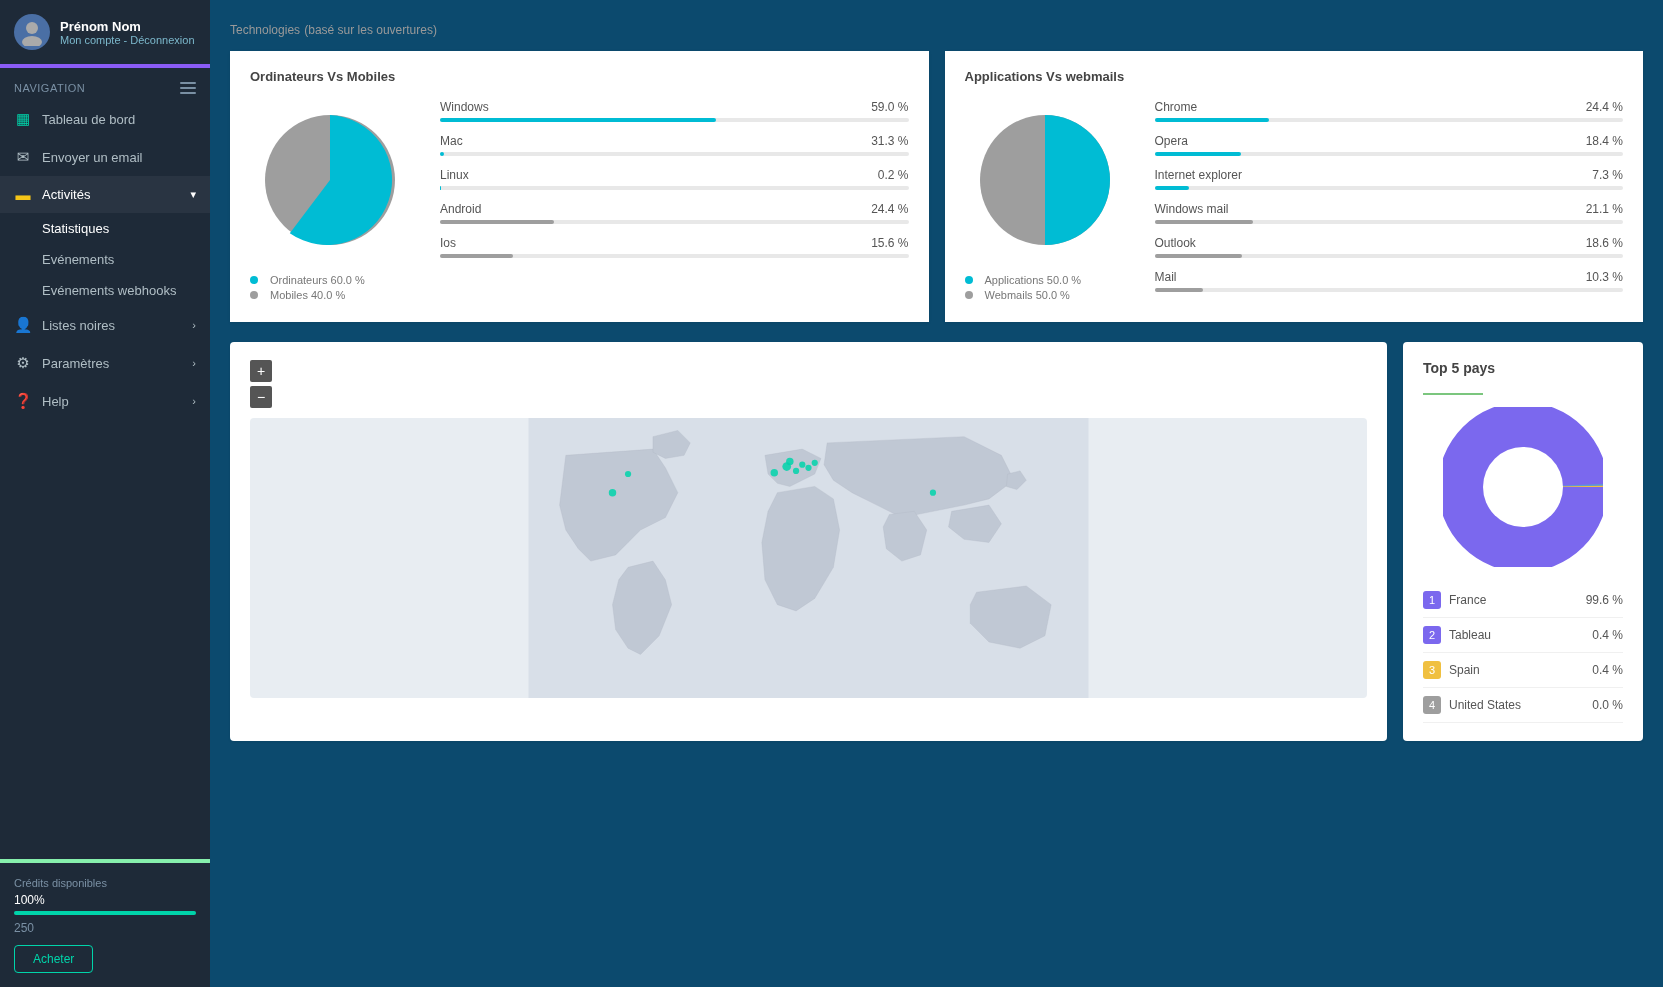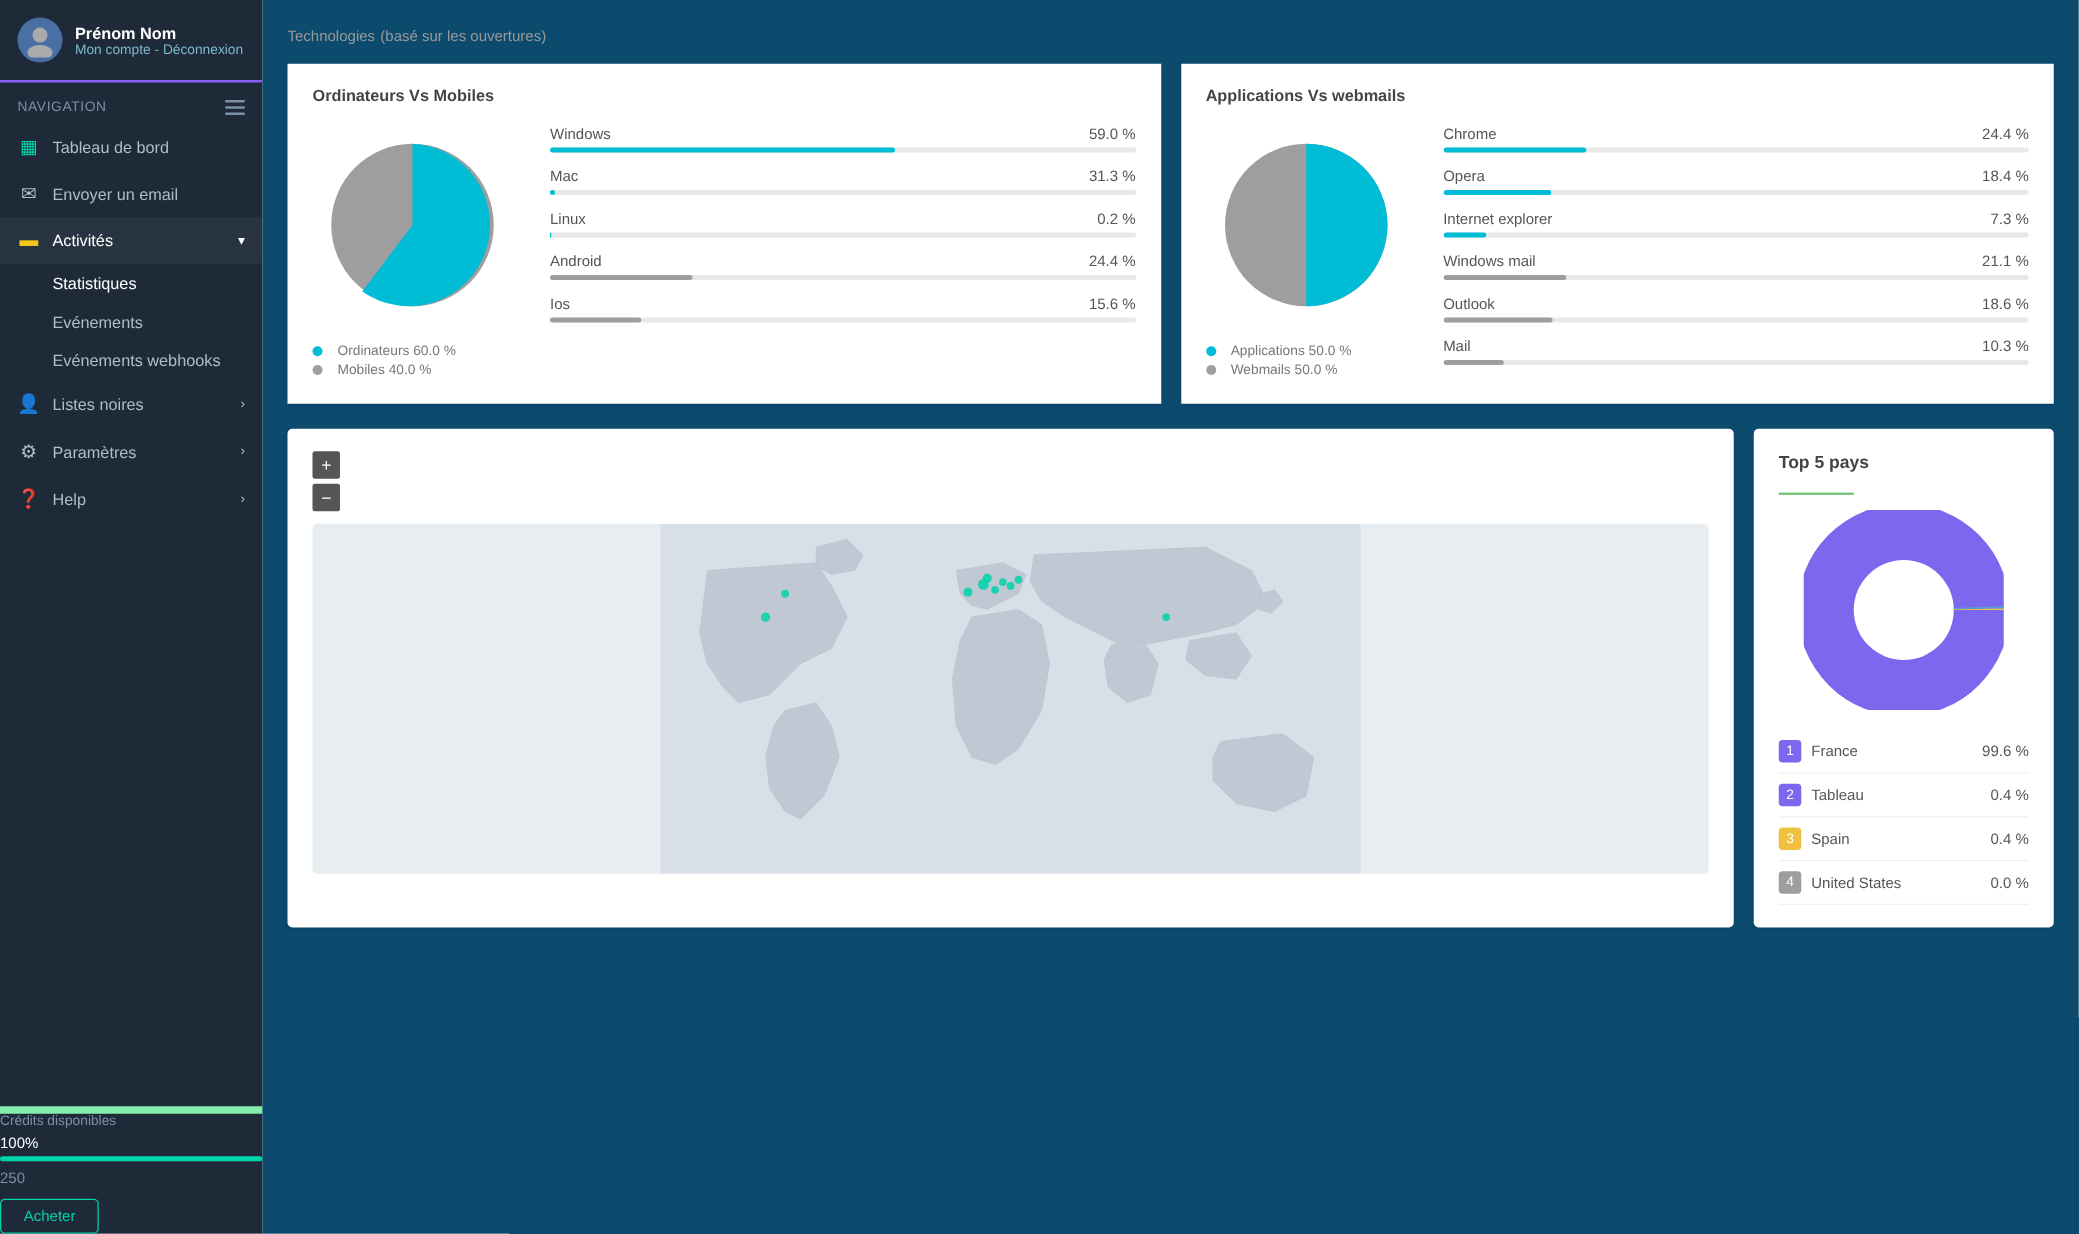--- a/index.html
+++ b/index.html
@@ -25,21 +25,21 @@
     .logo-svg {
       width: 36px; height: 28px;
     }
     .logo-text { color: #fff; font-size: 18px; font-weight: 600; }
 
     .user-area {
       padding: 14px 14px;
       display: flex;
       align-items: center;
       gap: 10px;
-      border-bottom: 2px solid #8b5cf6;
+      border-bottom: 4px solid #8b5cf6;
     }
     .user-avatar {
       width: 36px; height: 36px; border-radius: 50%;
       background: #4a6fa5;
       display: flex; align-items: center; justify-content: center;
       color: #fff; font-size: 14px;
       overflow: hidden;
     }
     .user-avatar svg { width: 28px; height: 28px; }
     .user-info .user-name { color: #fff; font-size: 13px; font-weight: 600; }
@@ -69,22 +69,22 @@
       display: flex; align-items: center;
       padding: 8px 14px 8px 42px;
       cursor: pointer;
       color: #b0bec5;
       font-size: 13px;
     }
     .nav-sub-item.active { color: #fff; }
 
     .credits-section {
       margin-top: auto;
-      padding: 0;
-      border-top: 6px solid #86efac;
+      padding: 14px;
+      border-top: 4px solid #86efac;
     }
     .credits-label { font-size: 11px; color: #7a90a4; }
     .credits-pct { font-size: 12px; color: #fff; margin: 4px 0; }
     .credits-bar-bg { height: 4px; background: #2a3a4c; border-radius: 2px; margin-bottom: 6px; }
     .credits-bar-fill { height: 4px; background: #00d4aa; border-radius: 2px; }
     .credits-count { font-size: 12px; color: #7a90a4; margin-bottom: 10px; }
     .buy-btn {
       background: transparent;
       border: 1.5px solid #00d4aa;
       color: #00d4aa;

